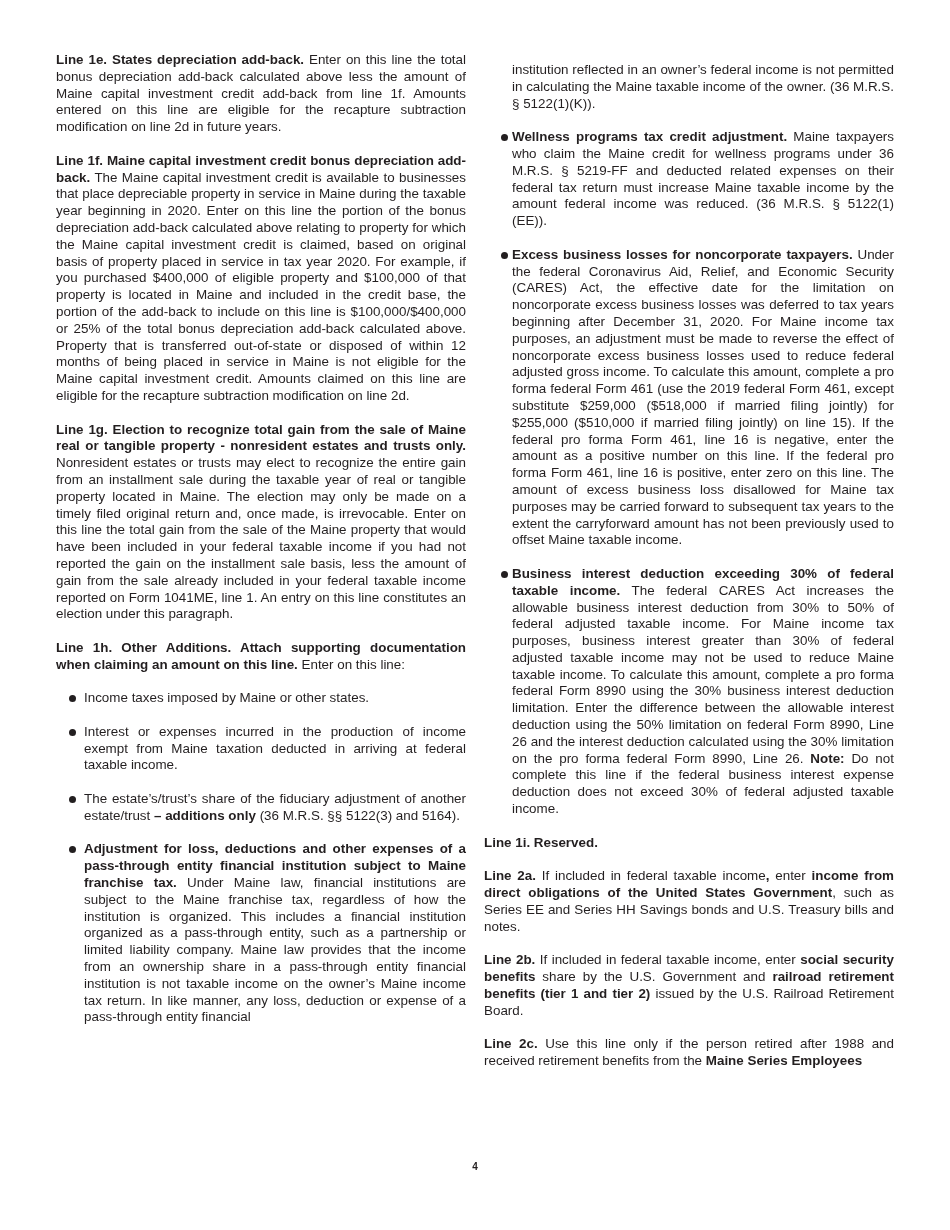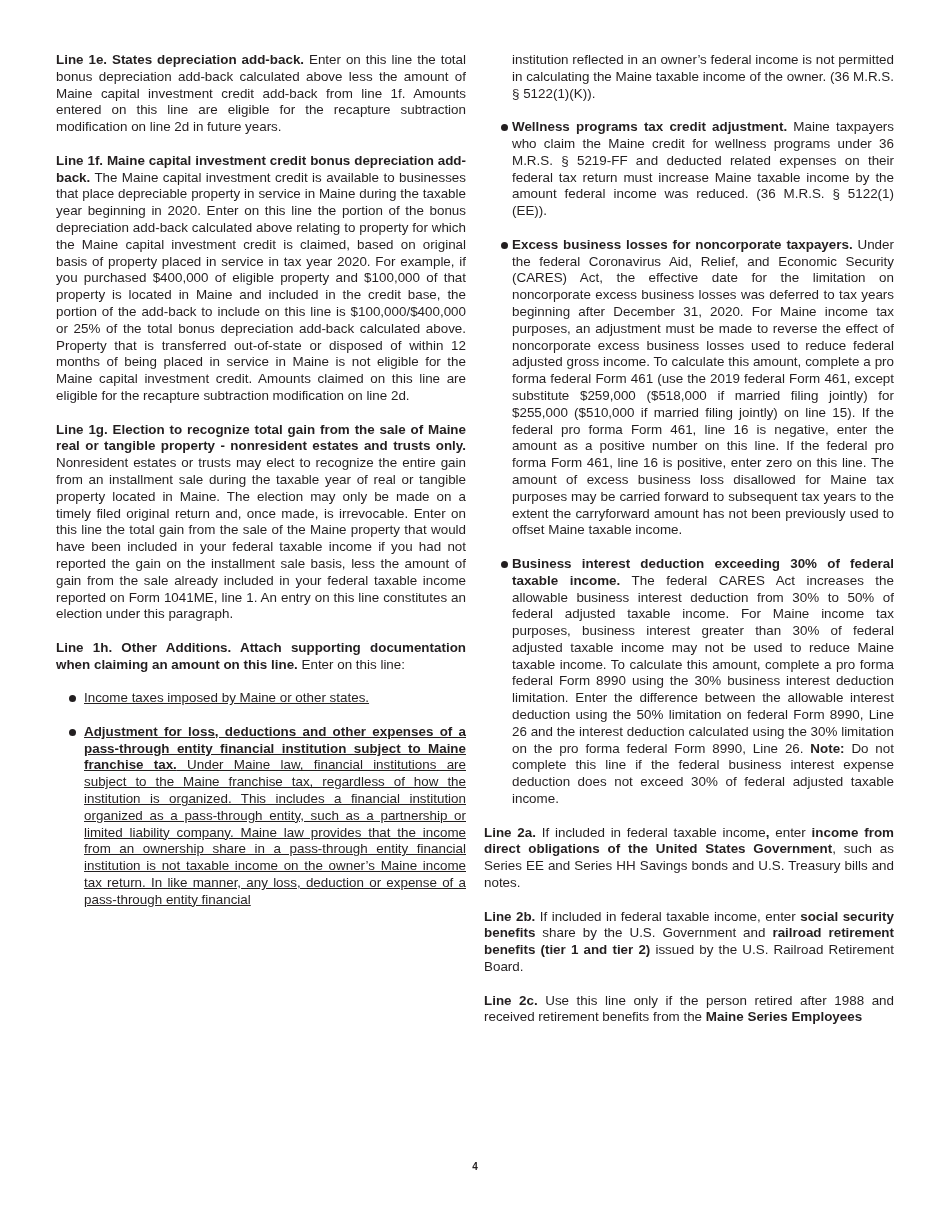--- a/index.html
+++ b/index.html
@@ -20,24 +20,24 @@
     b { font-weight: bold; }
     .u { text-decoration: underline; }
     ul.bullets { list-style: none; margin: 0; padding: 0; }
     ul.bullets li {
       position: relative; padding-left: 28px; margin: 0 0 16.8px 0;
     }
     ul.bullets li::before {
       content: ""; position: absolute; left: 13px; top: 5px;
       width: 7px; height: 7px; border-radius: 50%; background: #231f20;
     }
-    .col-left ul.bullets li { padding-left: 28px; text-decoration: underline; }
+    .col-left ul.bullets li { padding-left: 28px; }
     .col-right ul.bullets li { padding-left: 28px; }
     .col-right ul.bullets li::before { left: 17px; }
-    .cont { padding-left: 28px; }
+    .cont { padding-left: 28px; margin-top: 10px; }
     .page-number {
       position: absolute; top: 1161px; left: 0; width: 950px; text-align: center;
       font-size: 10px; font-weight: bold; line-height: 12px;
     }
     .spaced { letter-spacing: 0.3px; }
   </style>
 </head>
 <body>
 
 <div class="col col-left">
@@ -54,34 +54,39 @@
   <p>
     <b>Line 1g. Election to recognize total gain from the sale of Maine real or tangible property - nonresident estates and trusts only.</b><span> Nonresident estates or trusts may elect to recognize the entire gain from an installment sale during the taxable year of real or tangible property located in Maine. The election may only be made on a timely filed original return and, once made, is irrevocable. Enter on this line the total gain from the sale of the Maine property that would have been included in your federal taxable income if you had not reported the gain on the installment sale basis, less the amount of gain from the sale already included in your federal taxable income reported on Form 1041ME, line 1. An entry on this line constitutes an election under this paragraph.</span>
   </p>
 
   <p>
     <b>Line 1h. Other Additions. Attach supporting documentation when claiming an amount on this line.</b><span> Enter on this line:</span>
   </p>
 
   <ul class="bullets">
     <li><span>Income taxes imposed by Maine or other states.</span></li>
+    <li><span>Interest or expenses incurred in the production of income exempt from Maine taxation deducted in arriving at federal taxable income.</span></li>
+    <li><span>The estate’s/trust’s share of the fiduciary adjustment of another estate/trust </span><b>– additions only</b><span> (36 M.R.S. §§ 5122(3) and 5164).</span></li>
     <li><b>Adjustment for loss, deductions and other expenses of a pass-through entity financial institution subject to Maine franchise tax.</b><span> Under Maine law, financial institutions are subject to the Maine franchise tax, regardless of how the institution is organized. This includes a financial institution organized as a pass-through entity, such as a partnership or limited liability company. Maine law provides that the income from an ownership share in a pass-through entity financial institution is not taxable income on the owner’s Maine income tax return. In like manner, any loss, deduction or expense of a pass-through entity financial</span></li>
   </ul>
 </div>
 
 <div class="col col-right">
 
   <p class="cont">institution reflected in an owner’s federal income is not permitted in calculating the Maine taxable income of the owner. (36 M.R.S. § 5122(1)(K)).</p>
 
   <ul class="bullets">
     <li><b>Wellness programs tax credit adjustment.</b><span>  Maine taxpayers who claim the Maine credit for wellness programs under 36 M.R.S. § 5219-FF and deducted related expenses on their federal tax return must increase Maine taxable income by the amount federal income was reduced. (36 M.R.S. § 5122(1)(EE)).</span></li>
     <li><b>Excess business losses for noncorporate taxpayers.</b><span> Under the federal Coronavirus Aid, Relief, and Economic Security (CARES) Act, the effective date for the limitation on noncorporate excess business losses was deferred to tax years beginning after December 31, 2020. For Maine income tax purposes, an adjustment must be made to reverse the effect of noncorporate excess business losses used to reduce federal adjusted gross income. To calculate this amount, complete a pro forma federal Form 461 (use the 2019 federal Form 461, except substitute $259,000 ($518,000 if married filing jointly) for $255,000 ($510,000 if married filing jointly) on line 15). If the federal pro forma Form 461, line 16 is negative, enter the amount as a positive number on this line. If the federal pro forma Form 461, line 16 is positive, enter zero on this line. The amount of excess business loss disallowed for Maine tax purposes may be carried forward to subsequent tax years to the extent the carryforward amount has not been previously used to offset Maine taxable income.</span></li>
     <li><b>Business interest deduction exceeding 30% of federal taxable income.</b><span> The federal CARES Act increases the allowable business interest deduction from 30% to 50% of federal adjusted taxable income. For Maine income tax purposes, business interest greater than 30% of federal adjusted taxable income may not be used to reduce Maine taxable income. To calculate this amount, complete a pro forma federal Form 8990 using the 30% business interest deduction limitation. Enter the difference between the allowable interest deduction using the 50% limitation on federal Form 8990, Line 26 and the interest deduction calculated using the 30% limitation on the pro forma federal Form 8990, Line 26. </span><b>Note:</b><span> Do not complete this line if the federal business interest expense deduction does not exceed 30% of federal adjusted taxable income.</span></li>
   </ul>
 
+  <p>
+    <b>Line 1i. Reserved.</b>
+  </p>
 
 
   <p>
     <b>Line 2a.</b><span> If included in federal taxable income</span><b>,</b><span> enter </span><b>income from direct obligations of the United States Government</b><span>, such as Series EE and Series HH Savings bonds and U.S. Treasury bills and notes.</span>
   </p>
 
   <p>
     <b>Line 2b.</b><span> If included in federal taxable income, enter </span><b>social security benefits</b><span> share by the U.S. Government and </span><b>railroad retirement benefits (tier 1 and tier 2)</b><span> issued by the U.S. Railroad Retirement Board.</span>
   </p>
 

